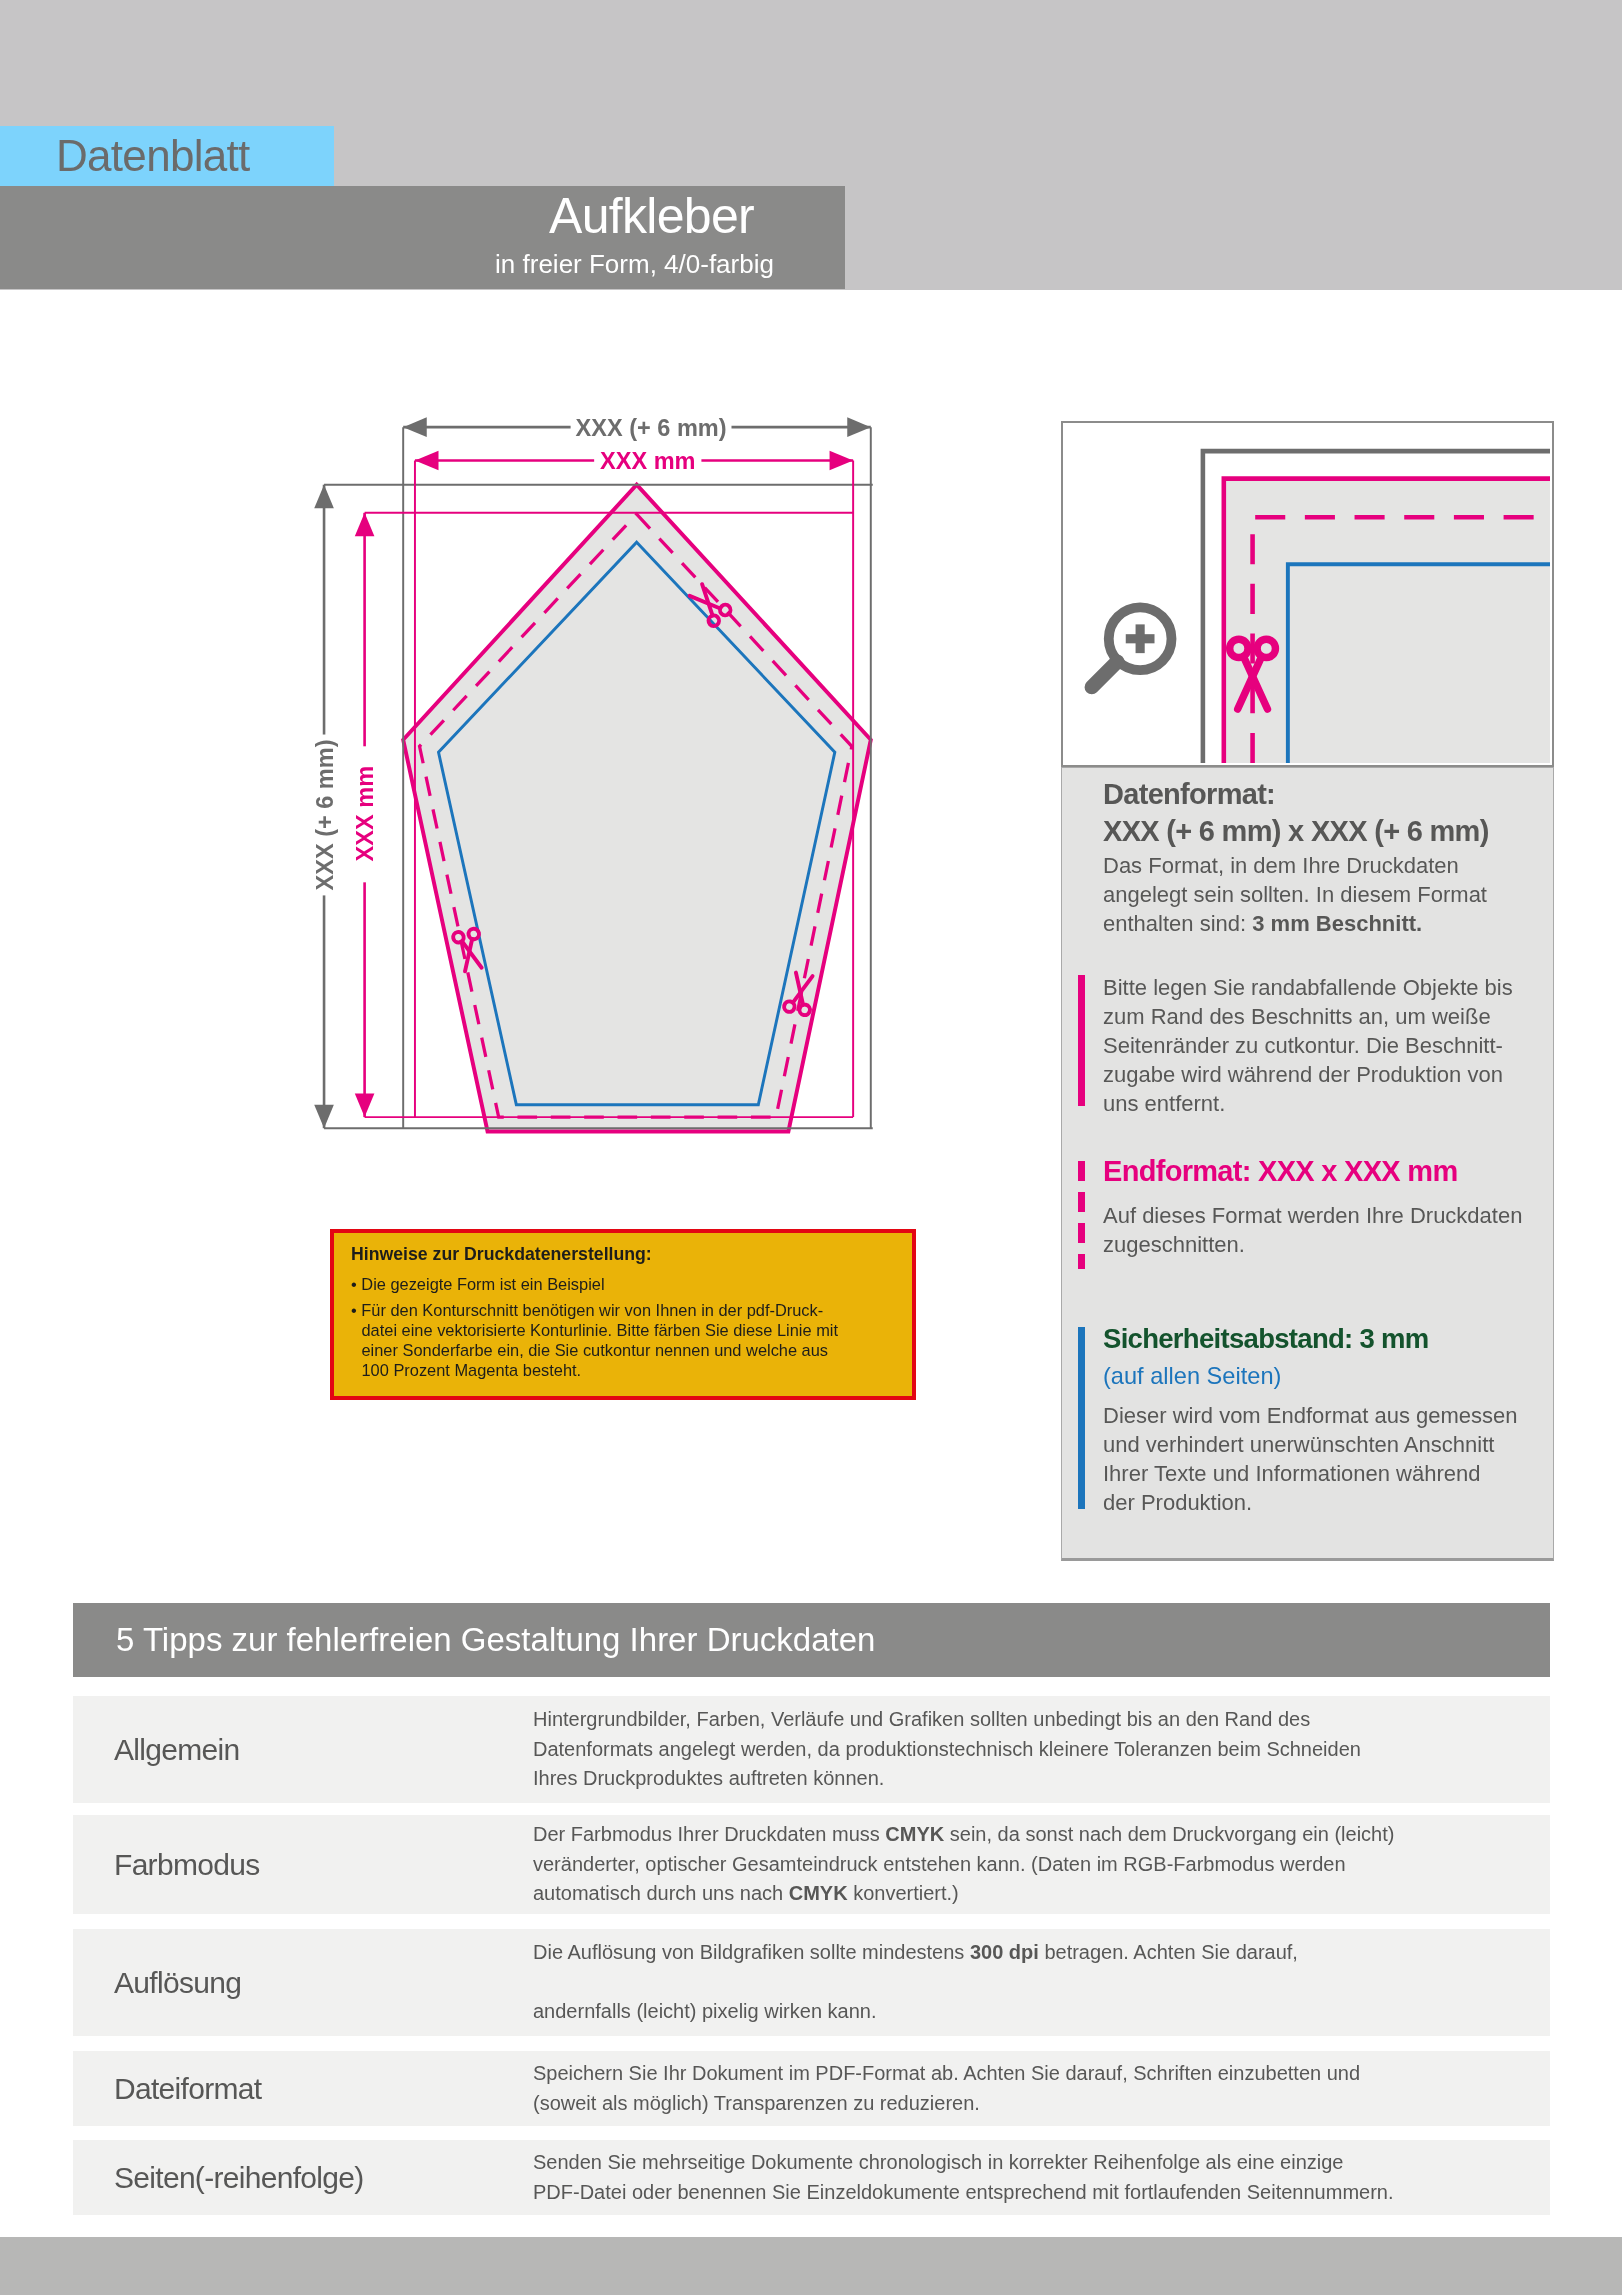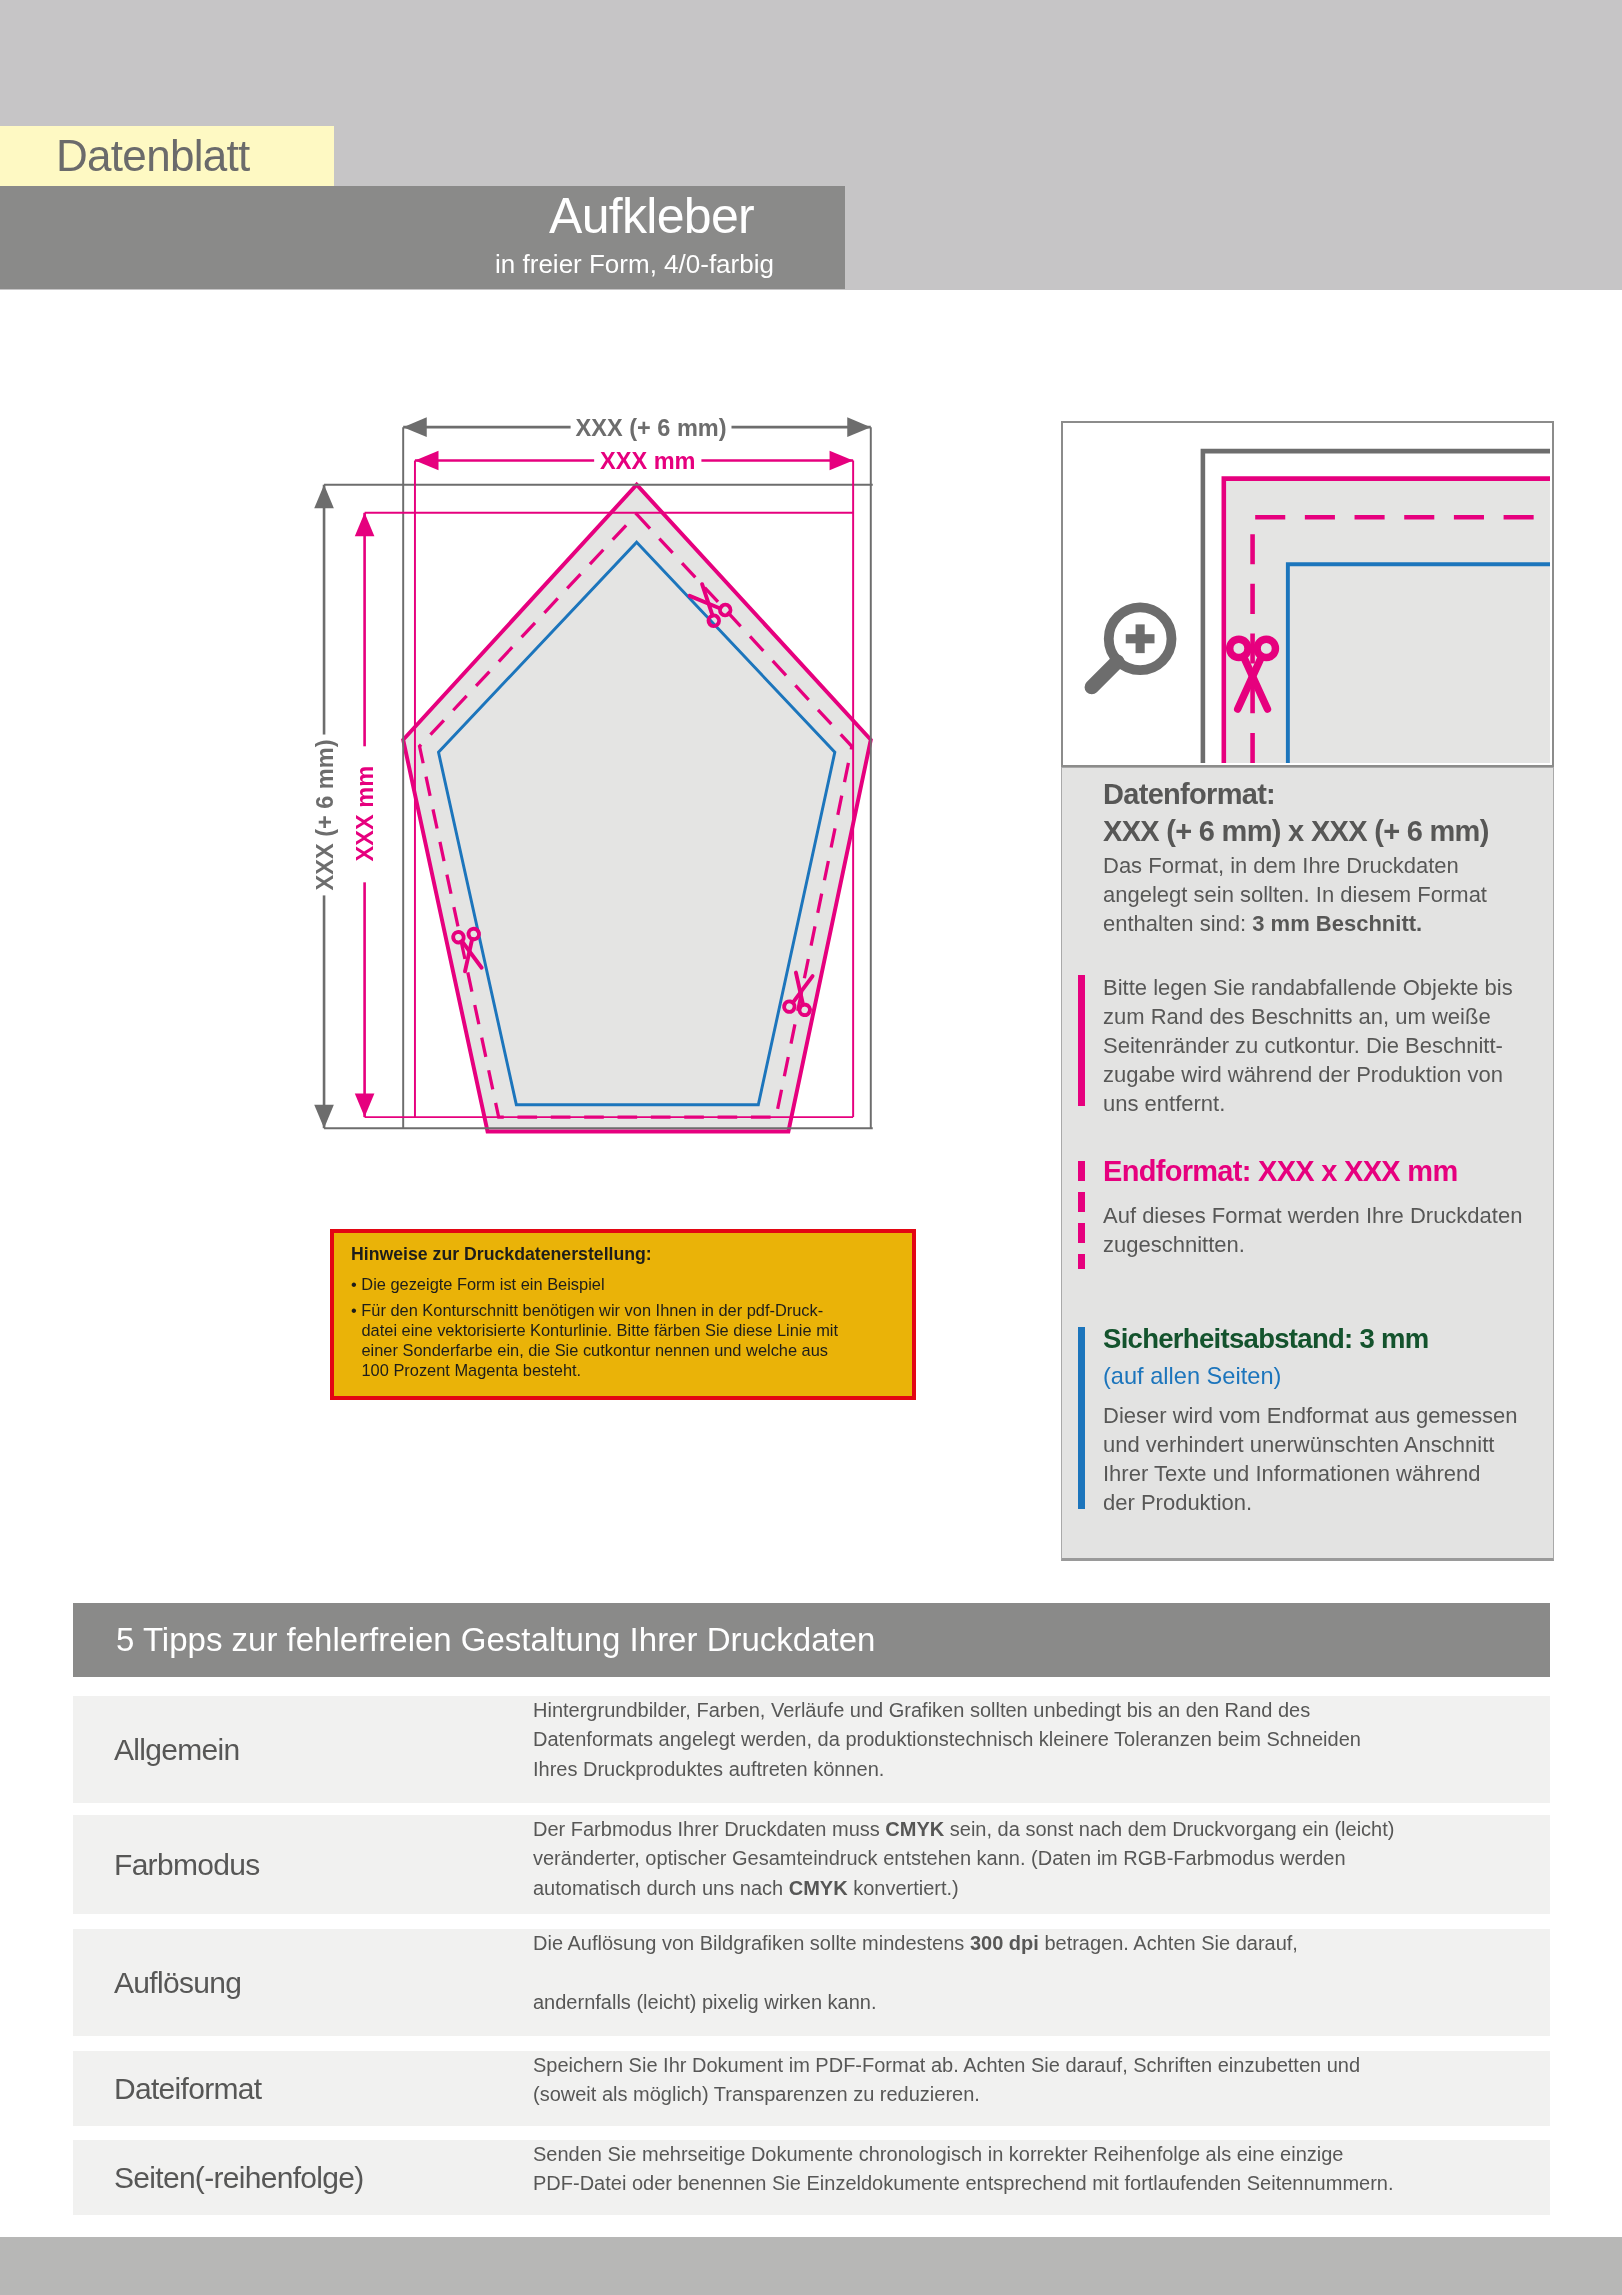--- a/index.html
+++ b/index.html
@@ -4,21 +4,21 @@
 <style>
   html,body{margin:0;padding:0;}
   body{
     width:1623px;height:2295px;position:relative;background:#ffffff;
     font-family:"Liberation Sans",sans-serif;color:#575756;overflow:hidden;
   }
   .abs{position:absolute;}
 
   
   .header-bg{left:0;top:0;width:1623px;height:290px;background:#c6c5c6;}
-  .datenblatt-box{left:0;top:126px;width:334px;height:74px;background:#fef9c3;}
+  .datenblatt-box{left:0;top:126px;width:334px;height:74px;background:#7dd3fc;}
   .datenblatt-box .t{
     position:absolute;left:56px;top:0;line-height:60px;
     font-size:44px;color:#6b6b6b;letter-spacing:-0.7px;
   }
   .product-banner{left:0;top:186px;width:845px;height:103px;background:#8a8a89;}
   .banner-inner{position:absolute;left:424px;top:0;width:421px;height:103px;text-align:center;color:#fff;}
   .product-title{position:absolute;left:17px;top:1.3px;width:100%;font-size:50px;font-weight:400;letter-spacing:-0.7px;}
   .product-subtitle{position:absolute;left:0;top:63px;width:100%;font-size:26px;font-weight:400;}
 
   
@@ -55,21 +55,21 @@
   .bar-magenta{background:#e6007e;}
   .bar-blue{background:#1c75bc;}
   .bar-dashed{background:repeating-linear-gradient(180deg,#e6007e 0 19.6px,rgba(0,0,0,0) 19.6px 31px);}
 
   
   .tips-banner{left:73px;top:1603px;width:1477px;height:74px;background:#8a8a89;}
   .tips-banner .t{position:absolute;left:43px;top:0;line-height:74px;font-size:33px;color:#ffffff;}
   .tip-row{left:73px;width:1477px;background:#f1f1f0;}
   .tip-label{position:absolute;left:41px;top:0;height:100%;display:flex;align-items:center;
     font-size:30px;color:#575756;letter-spacing:-0.7px;}
-  .tip-body{position:absolute;left:460px;top:0;height:100%;display:flex;align-items:flex-start;
+  .tip-body{position:absolute;left:460px;top:0;height:100%;display:flex;align-items:center;
     font-size:20px;line-height:29.4px;color:#575756;}
   .footer-bar{left:0;top:2237px;width:1623px;height:59px;background:#b7b7b6;}
 </style>
 </head>
 <body>
 
 <div class="abs header-bg"></div>
 <div class="abs datenblatt-box">
   <div class="t">Datenblatt</div>
 </div>

